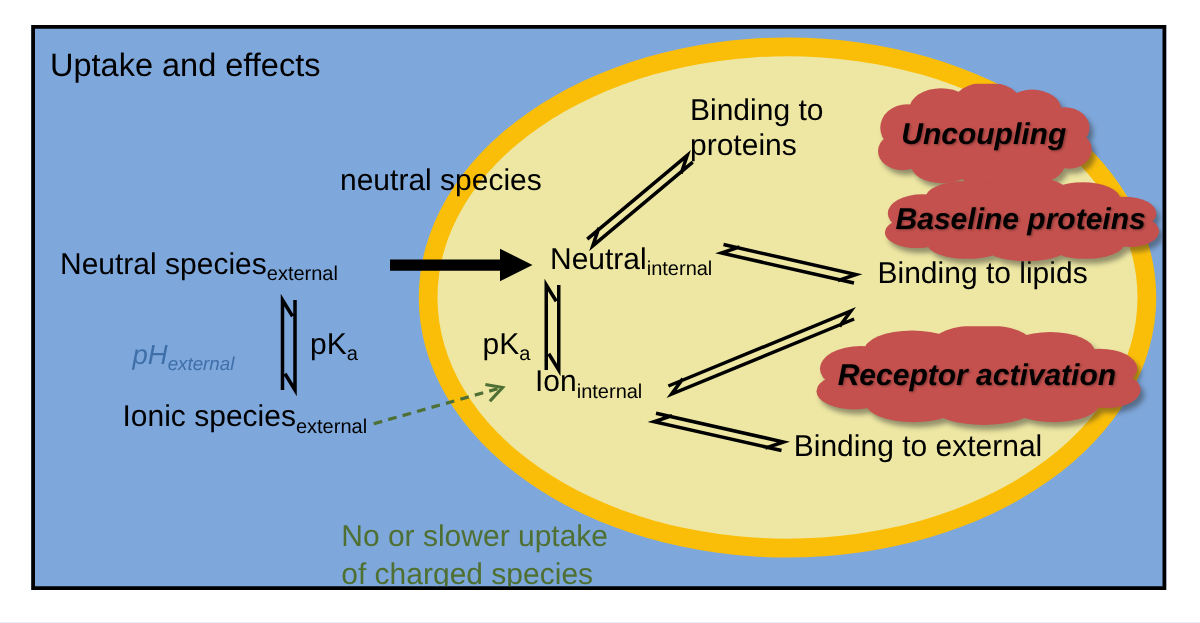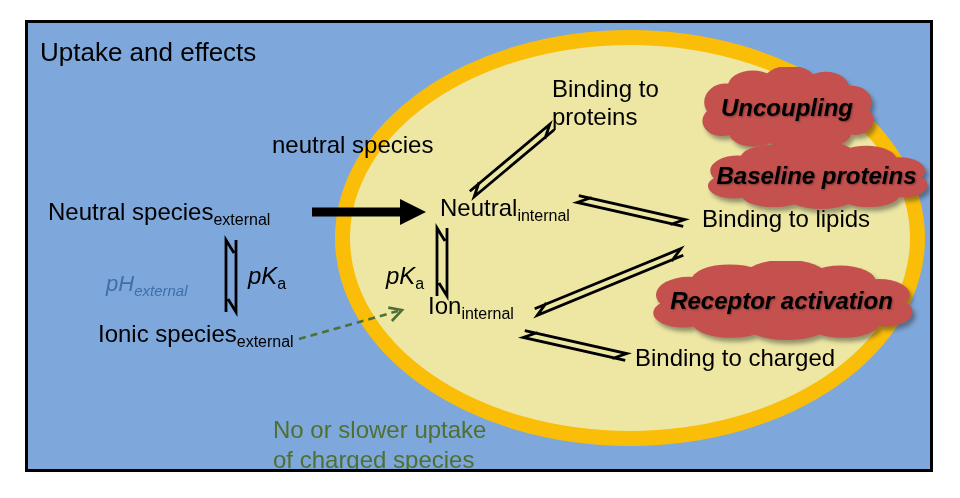--- a/index.html
+++ b/index.html
@@ -9,21 +9,21 @@
          box-sizing:border-box;border:3px solid #000;background:#7EA7DB;overflow:hidden;}
   .cell{position:absolute;left:307px;top:7px;width:590px;height:416px;
         box-sizing:border-box;border:15px solid #FBBE08;border-radius:50%;
         background:#EDE7A3;}
   .arrow-layer{position:absolute;left:0;top:0;width:902px;height:446px;z-index:2;pointer-events:none;}
   .lbl{position:absolute;z-index:3;font-size:24px;line-height:25px;white-space:nowrap;}
   .title{left:12px;top:5px;font-size:26px;line-height:49px;letter-spacing:0px;}
   .sub{font-size:16px;vertical-align:-5px;}
   .ph{color:#3E6FA9;font-style:italic;font-size:22px;}
   .ph .sub{font-size:15px;}
-  .pk-main{font-style:italic;}
+  .pk-main{}
   .green{color:#4F7032;margin-top:44px;}
   .cloud{position:absolute;z-index:4;filter:drop-shadow(3px 4px 2px rgba(40,40,40,0.45));}
   .cloud svg{position:absolute;left:0;top:0;width:100%;height:100%;}
   .cloud-label{position:absolute;inset:0;display:flex;align-items:center;justify-content:center;
                color:#000000;font-style:italic;font-weight:bold;font-size:24px;white-space:nowrap;
                text-shadow:1px 1px 2px rgba(0,0,0,0.35);}
   .cloud-uncoupling{left:669px;top:44px;width:180px;height:82px;}
   .cloud-baseline{left:673px;top:119px;width:231px;height:67px;}
   .cloud-receptor{left:617px;top:238px;width:273px;height:79px;}
 </style>
@@ -96,21 +96,21 @@
       <span>Ion</span><span class="sub">internal</span>
     </div>
 
     <div class="lbl" style="left:524px;top:52px;line-height:28px;">
       <div>Binding to</div>
       <div>proteins</div>
     </div>
 
     <div class="lbl" style="left:659px;top:183px;margin-left:15px;">Binding to lipids</div>
 
-    <div class="lbl" style="left:607px;top:322px;">Binding to charged</div>
+    <div class="lbl" style="left:607px;top:322px;">Binding to external</div>
 
     <div class="cloud cloud-uncoupling">
       <svg viewBox="0 0 200 70" preserveAspectRatio="none" fill="#C4514E">
         <ellipse cx="100" cy="35" rx="72" ry="26"></ellipse>
           <ellipse cx="32" cy="30" rx="24" ry="16"></ellipse>
         <ellipse cx="62" cy="17" rx="28" ry="14"></ellipse>
           <ellipse cx="103" cy="13" rx="30" ry="14"></ellipse>
         <ellipse cx="143" cy="18" rx="26" ry="14"></ellipse>
           <ellipse cx="172" cy="30" rx="22" ry="14"></ellipse>
         <ellipse cx="176" cy="45" rx="20" ry="13"></ellipse>

